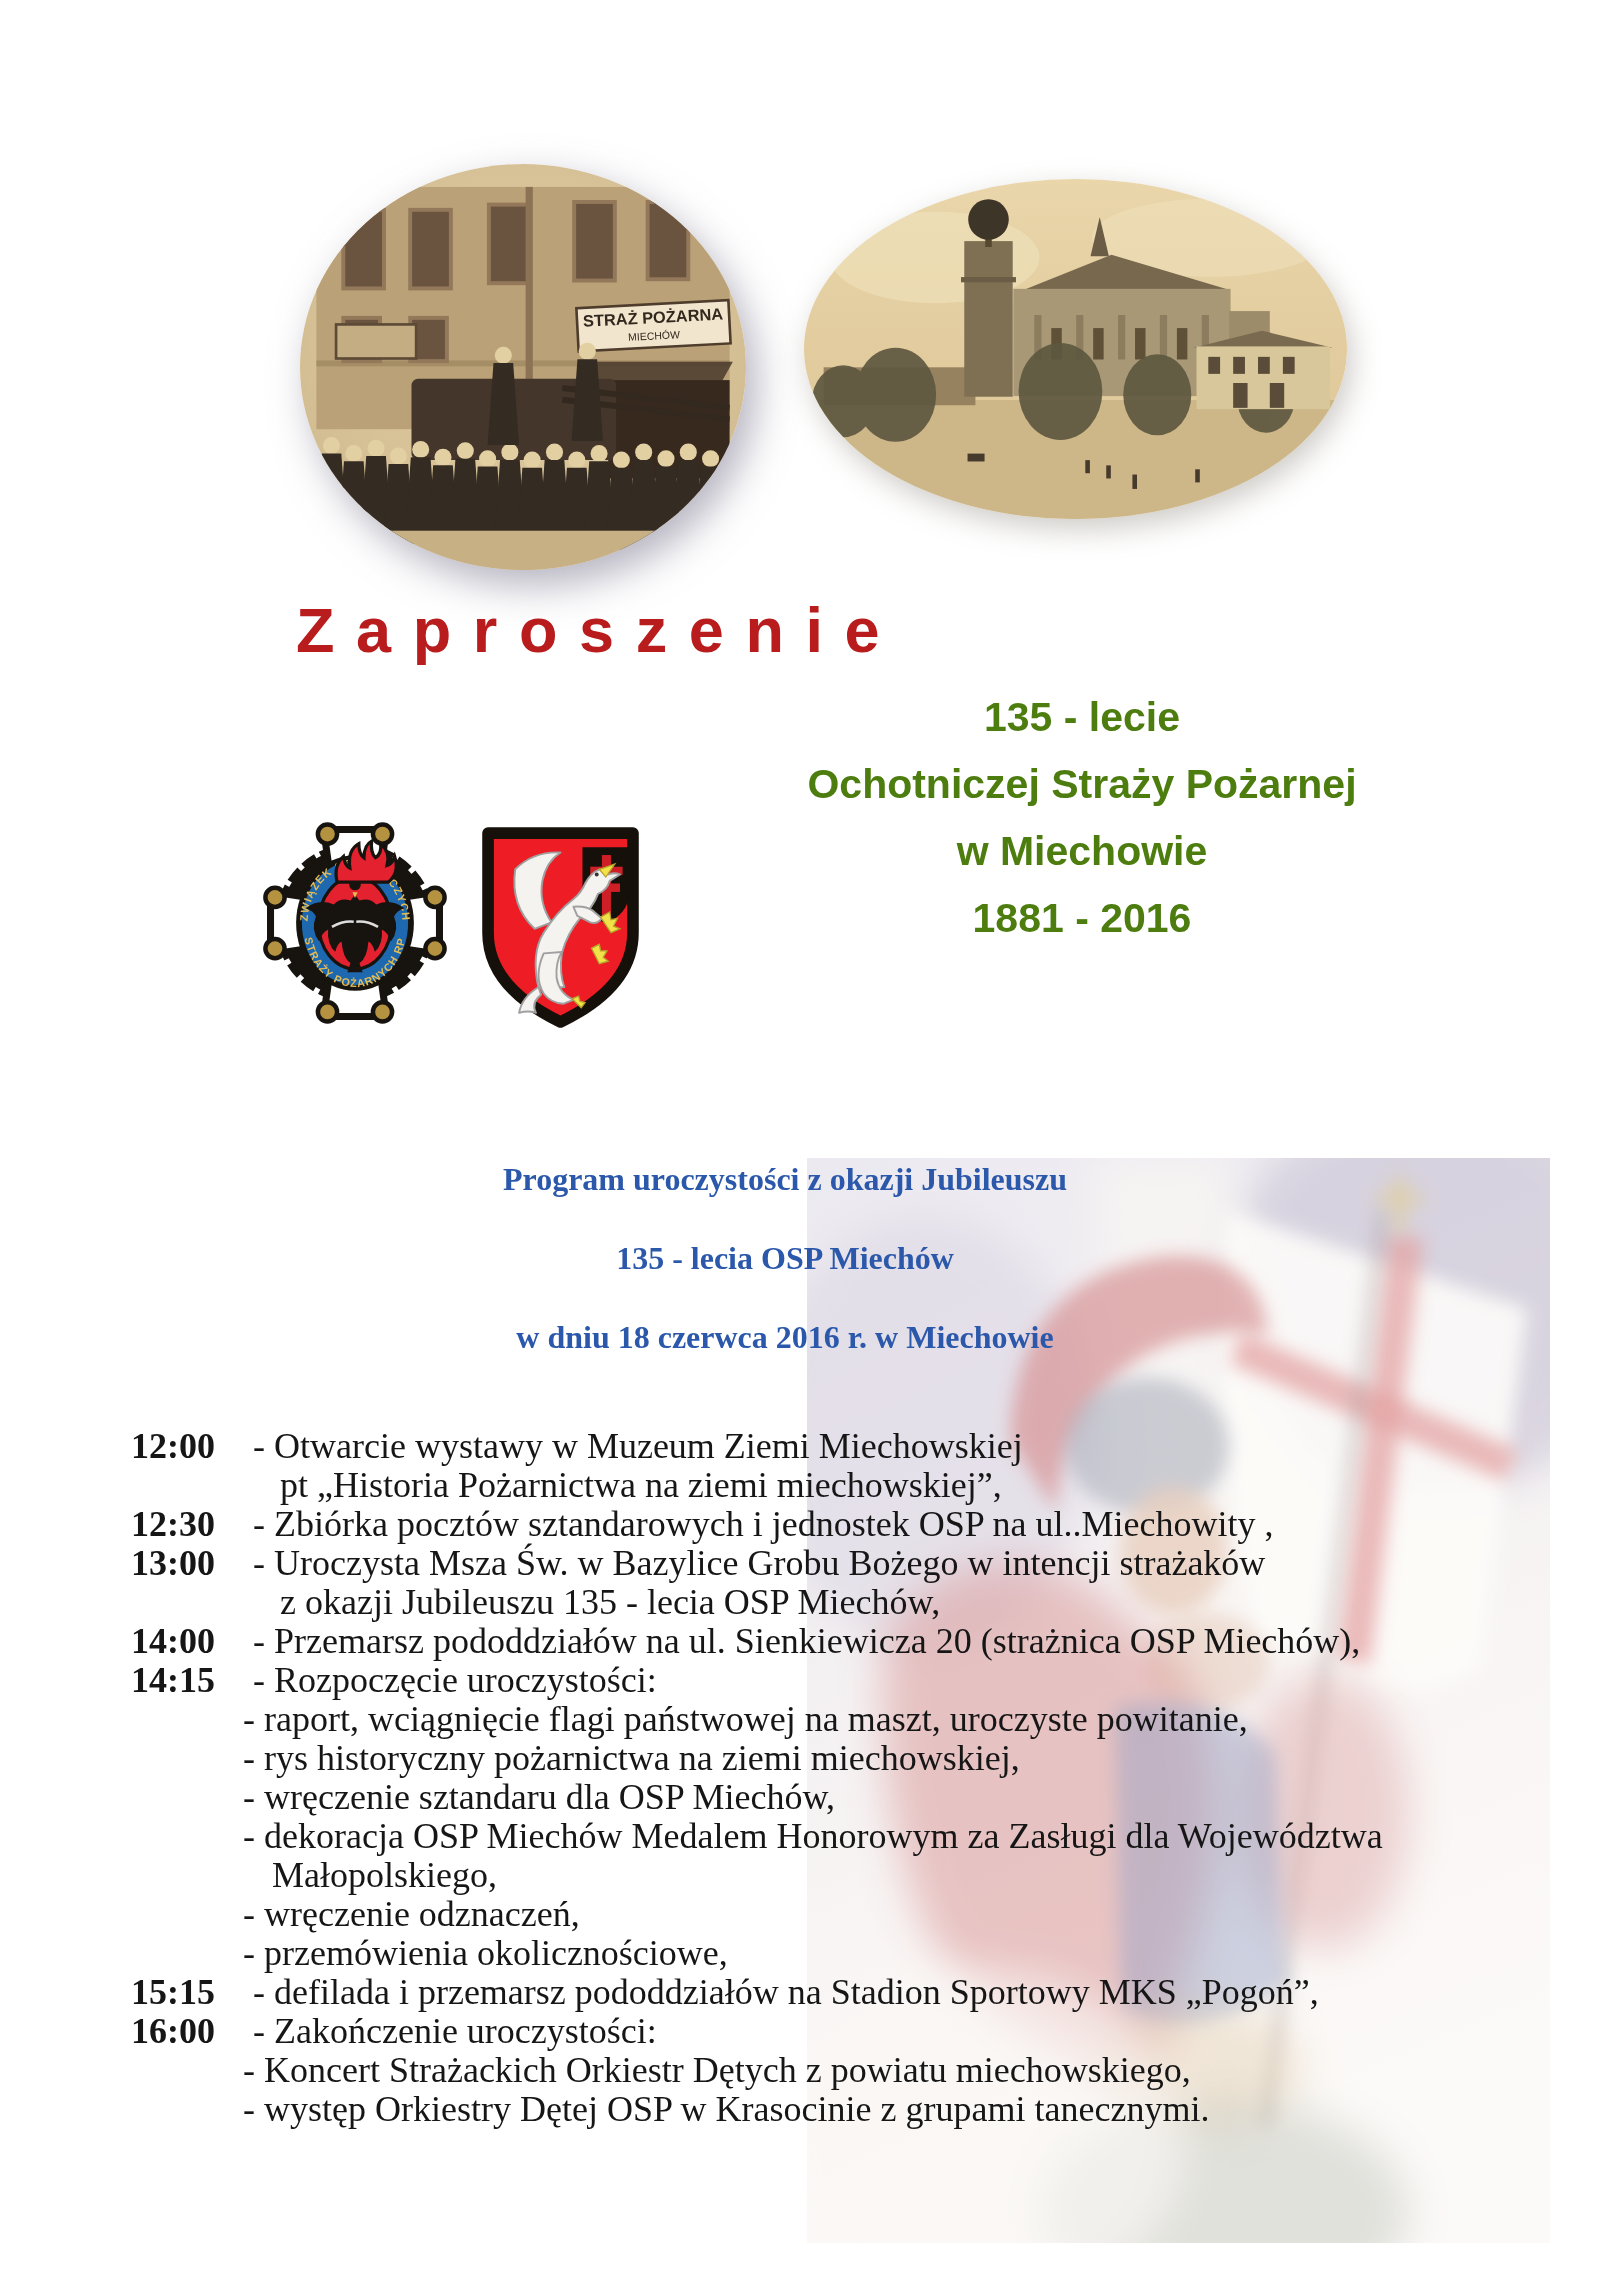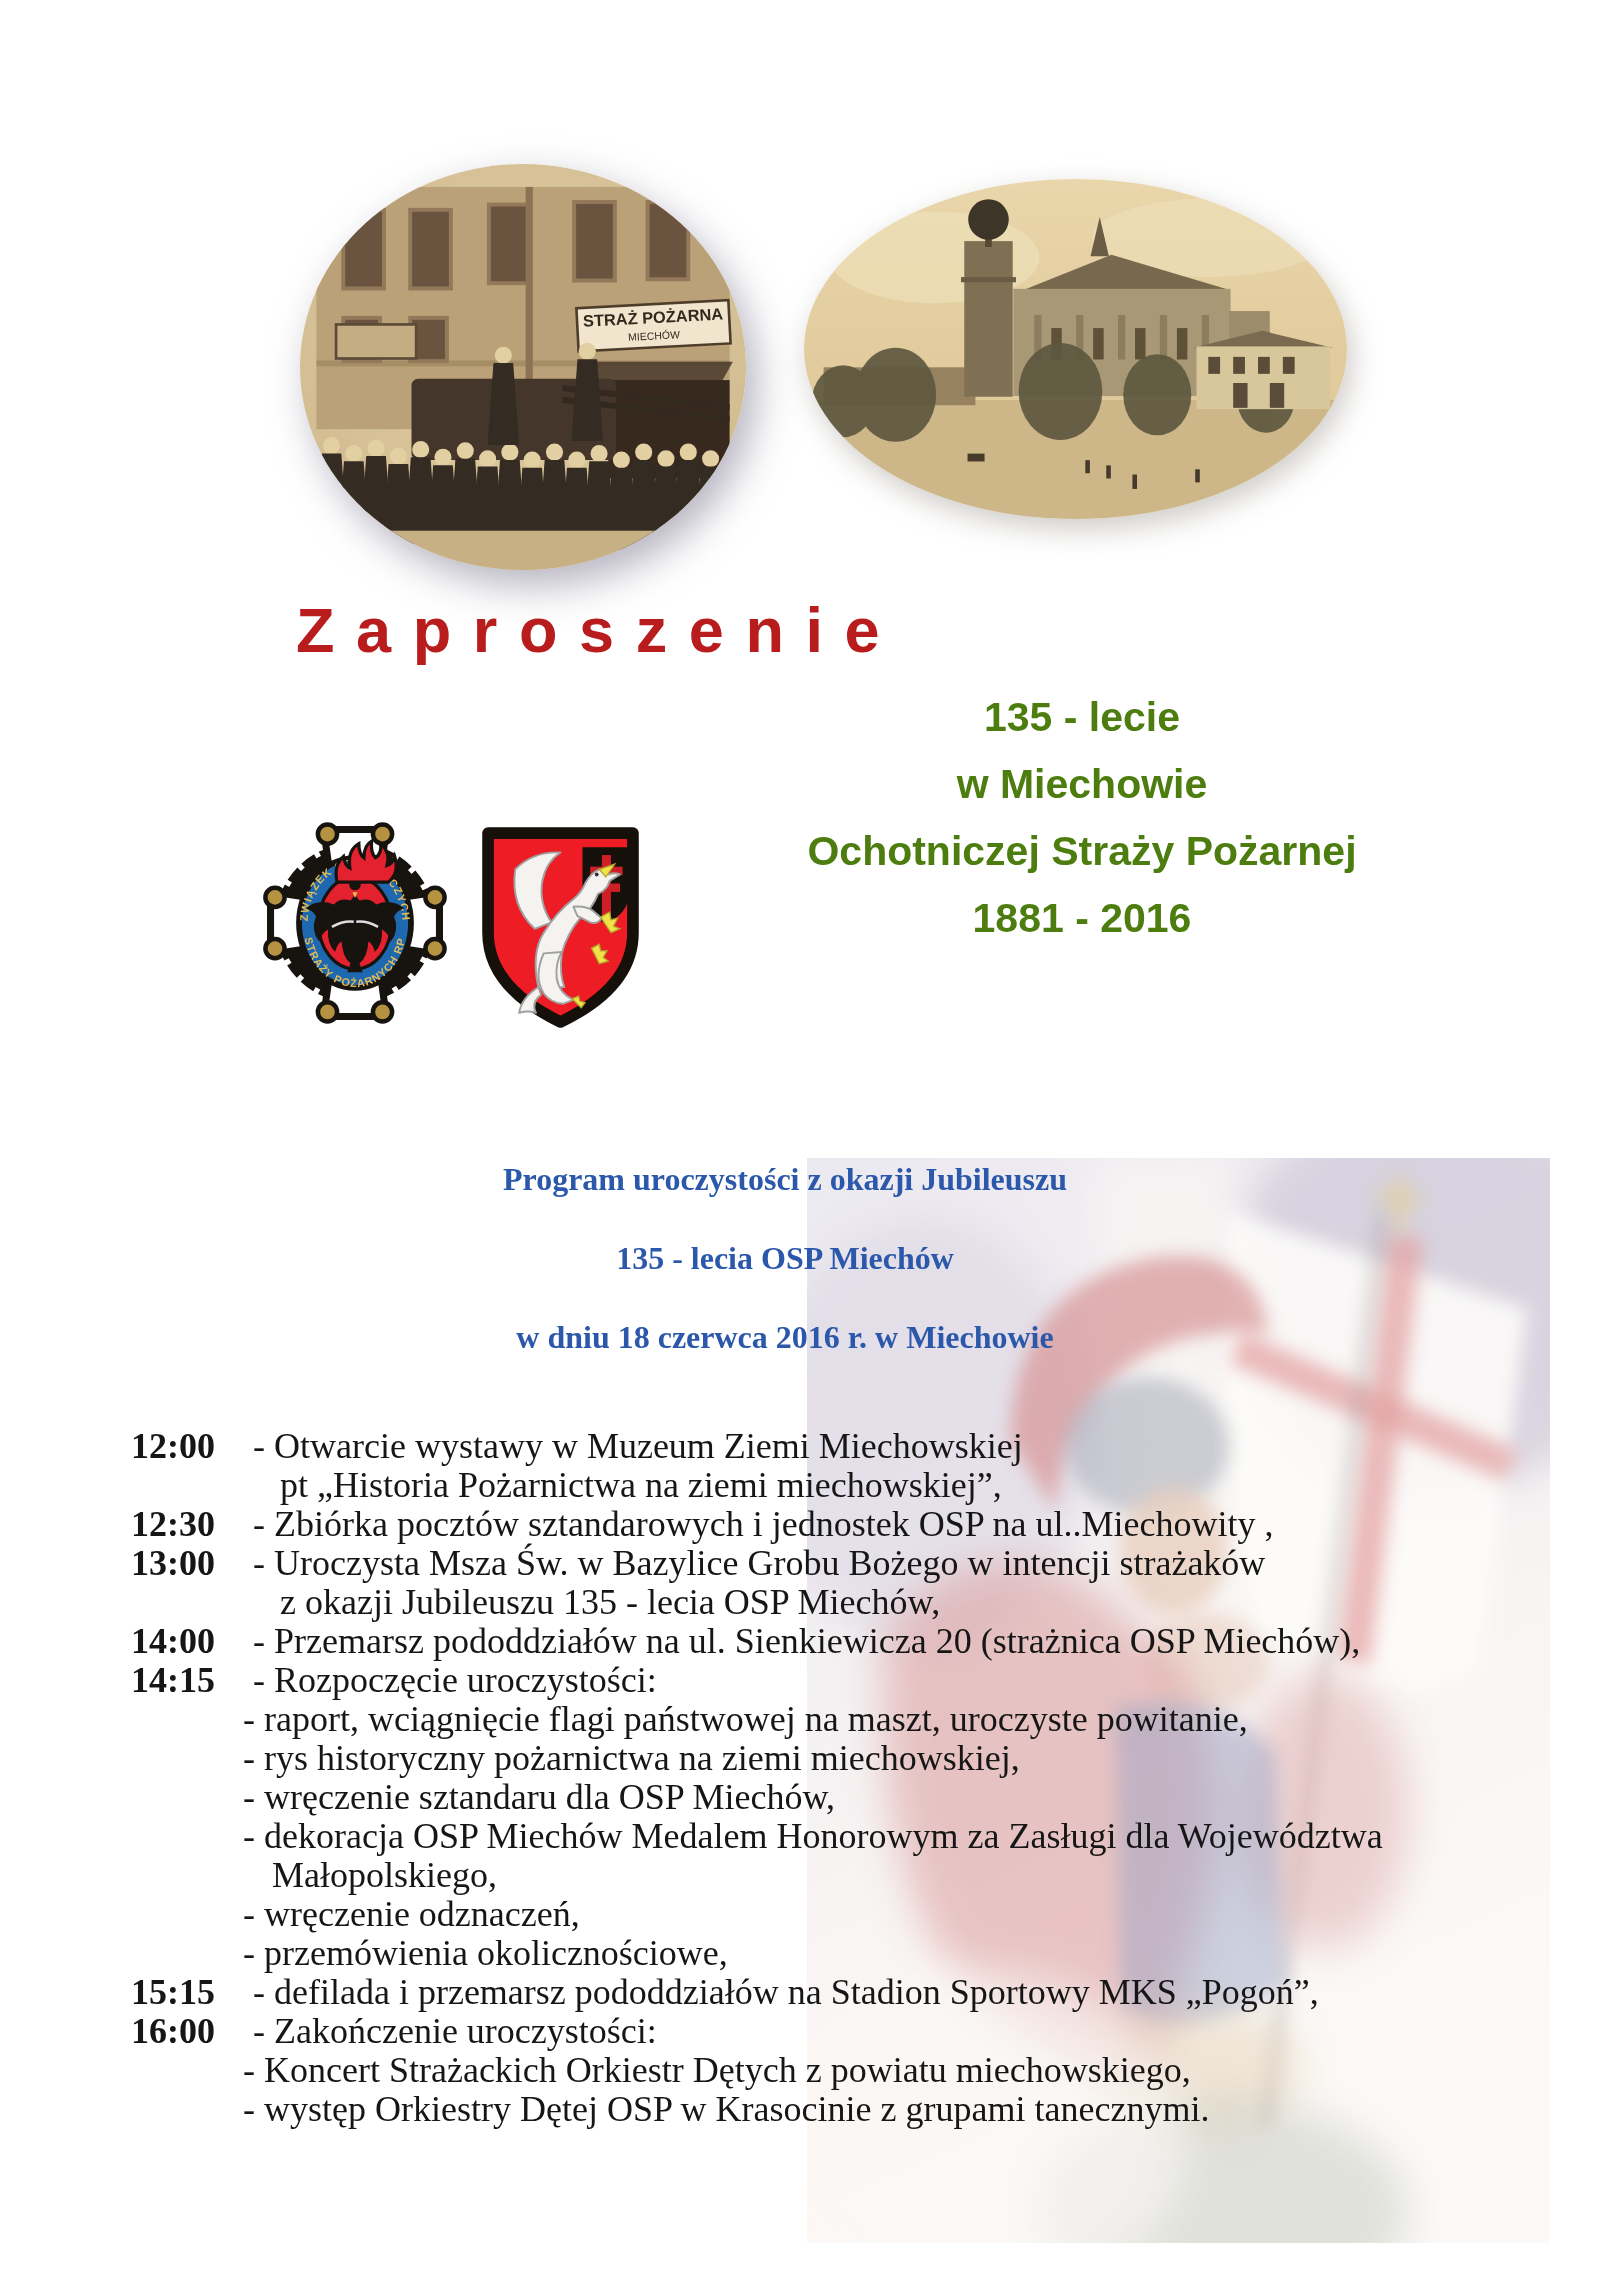--- a/index.html
+++ b/index.html
@@ -169,22 +169,22 @@
           <rect x="598" y="444" width="7" height="20"></rect>
         <rect x="250" y="420" width="26" height="12"></rect>
       </g>
     </svg>
   </div>
 
   <h1 class="title">Zaproszenie</h1>
 
   <div class="anniv">
     <div>135 - lecie</div>
+    <div>Ochotniczej Straży Pożarnej</div>
     <div>w Miechowie</div>
-    <div>Ochotniczej Straży Pożarnej</div>
     <div>1881 - 2016</div>
   </div>
 
   <div class="emblem emblem-badge">
     <svg viewBox="-10 -3 300 350">
       <circle cx="140" cy="172" r="102" fill="none" stroke="#17130f" stroke-width="30"></circle>
       <circle cx="140" cy="172" r="102" fill="none" stroke="#17130f" stroke-width="46" stroke-dasharray="20 7"></circle>
       <g fill="#ffffff" stroke="#17130f" stroke-width="11" stroke-linejoin="round">
         <path d="M107,140 L93,40 Q91,26 105,26 L175,26 Q189,26 187,40 L173,140 Q140,132 107,140 Z"></path>
         <path d="M107,204 L93,304 Q91,318 105,318 L175,318 Q189,318 187,304 L173,204 Q140,212 107,204 Z"></path>

